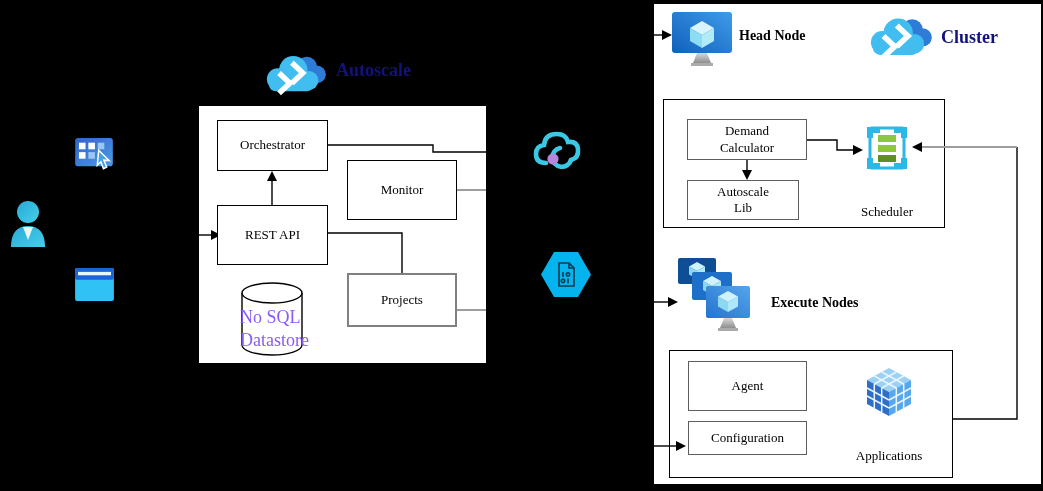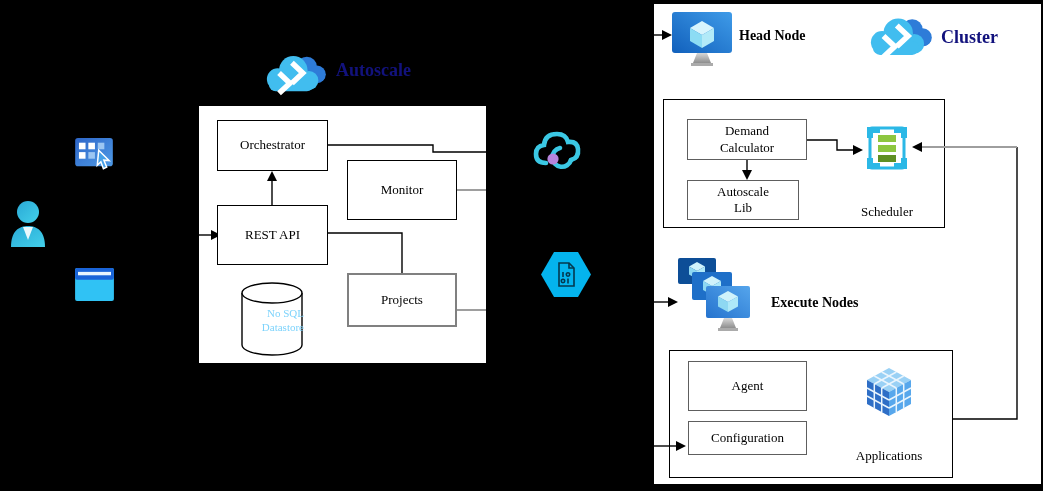--- a/index.html
+++ b/index.html
@@ -10,21 +10,21 @@
         display:flex;flex-direction:column;align-items:center;justify-content:center;
         font-size:13px;color:#000;text-align:center;line-height:1.25;}
   .node.gray{border:1px solid #5e5e5e;}
   .node.thickgray{border:2px solid #808080;}
   .logo-text{position:absolute;font-weight:bold;font-size:18px;color:#12127D;white-space:nowrap;}
   .bold-label{position:absolute;font-weight:bold;font-size:14px;color:#000;white-space:nowrap;}
   .icon-label{position:absolute;font-size:13px;color:#000;text-align:center;white-space:nowrap;margin-top:21px;}
   .iconbox{position:absolute;}
   svg{display:block;overflow:visible;}
   #wires{position:absolute;left:0;top:0;pointer-events:none;}
-  .cyl-text{position:absolute;font-size:11px;text-align:right;line-height:1.3;color:#7dd3fc;}
+  .cyl-text{position:absolute;font-size:18px;text-align:left;line-height:1.3;color:#8b5cf6;}
 </style>
 </head>
 <body>
 
 <div id="canvas">
 
   <div class="panel" style="left:198px;top:105px;width:289px;height:259px;"></div>
   <div class="panel" style="left:653px;top:3px;width:389px;height:482px;"></div>
   <div class="panel" style="left:663px;top:99px;width:282px;height:129px;background:transparent;"></div>
   <div class="panel" style="left:669px;top:350px;width:284px;height:128px;background:transparent;"></div>

